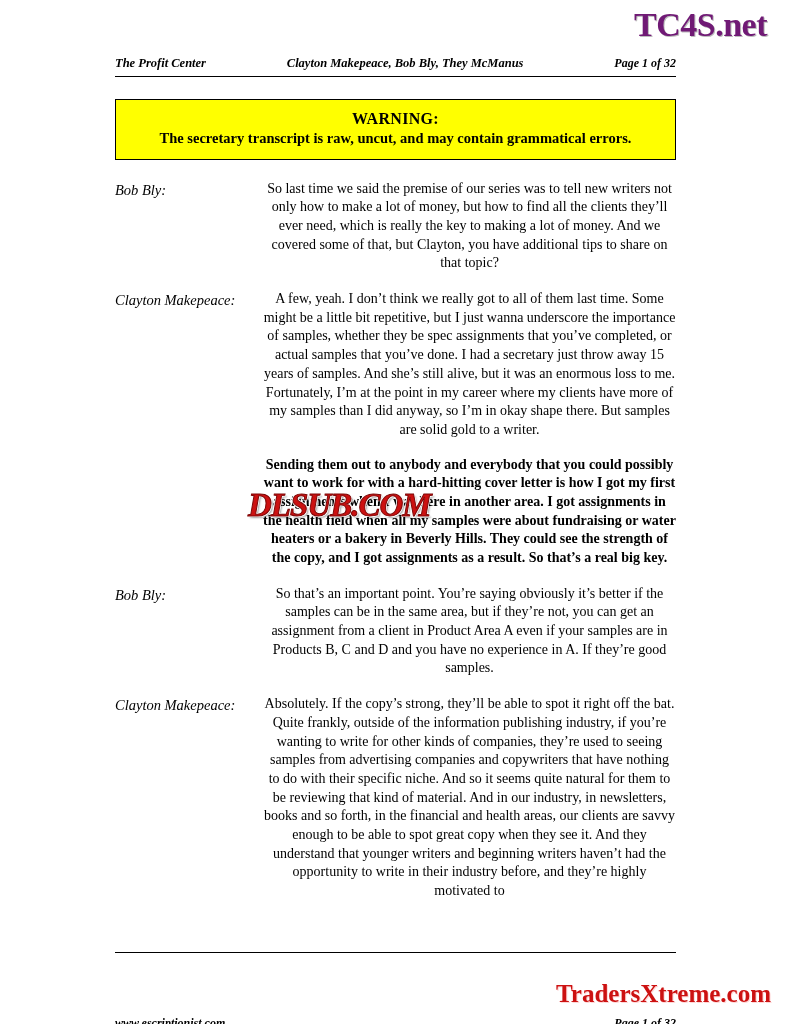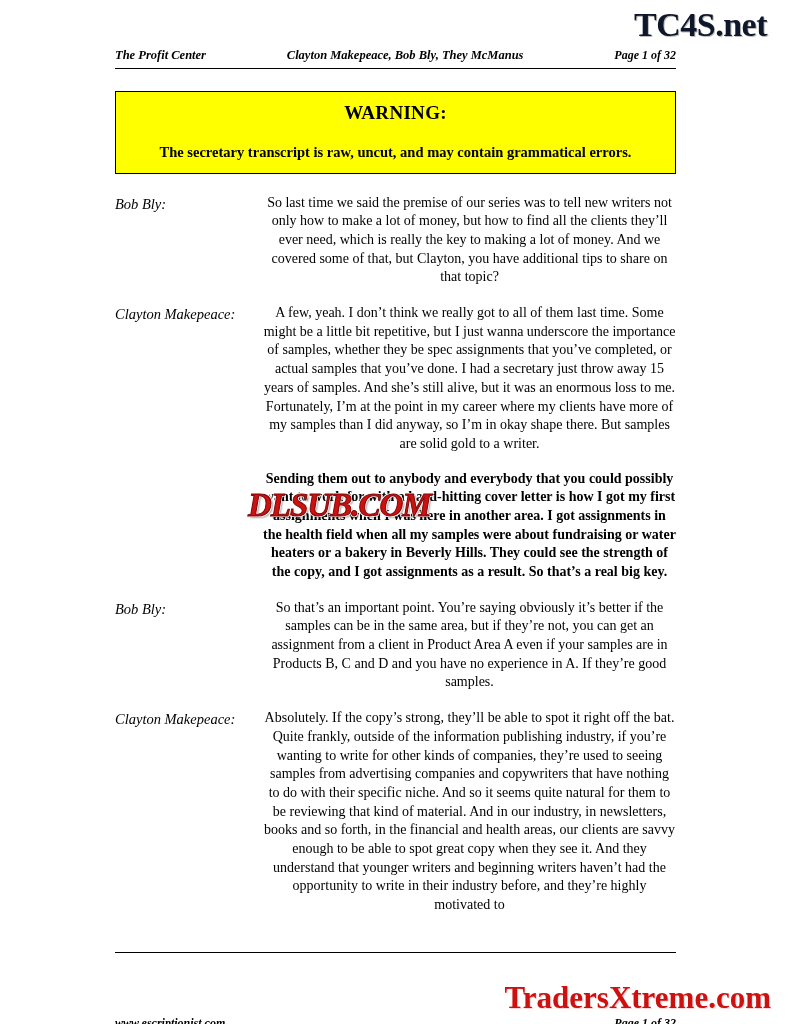--- a/index.html
+++ b/index.html
@@ -15,21 +15,21 @@
   }
 
   
   .top-watermark {
     position: absolute;
     top: 6px;
     right: 24px;
     font-family: "Liberation Serif", serif;
     font-size: 34px;
     font-weight: bold;
-    color: #0f172a;
+    color: #701a75;
     letter-spacing: -0.5px;
     text-shadow: 1px 1px 0 #bdbdbd;
   }
 
   
   .page {
     position: absolute;
     top: 0; left: 0;
     width: 791px;
     height: 1024px;
@@ -38,21 +38,21 @@
 
   
   .header {
     display: flex;
     align-items: flex-start;
     justify-content: center;
     font-style: italic;
     font-weight: bold;
     font-size: 12.5px;
     padding: 0 55px 0 55px;
-    margin-top: 4px;
+    margin-top: 12px;
   }
   .header-left { white-space: nowrap; }
   .header-center {
     flex: 1;
     text-align: center;
     line-height: 1.25;
     margin-left: -10px;
   }
   .header-right { white-space: nowrap; font-size: 12px; }
 
@@ -64,23 +64,23 @@
   
   .warning-box {
     margin: 22px 55px 0 55px;
     background: #ffff00;
     border: 1px solid #000000;
     text-align: center;
     padding: 10px 8px 12px 8px;
   }
   .warning-title {
     font-weight: bold;
-    font-size: 19px;
+    font-size: 16px;
     letter-spacing: 0.3px;
-    margin-bottom: 20px;
+    margin-bottom: 2px;
   }
   .warning-sub {
     font-weight: bold;
     font-size: 14.5px;
   }
 
   
   .transcript {
     margin: 20px 55px 0 55px;
     position: relative;
@@ -145,21 +145,21 @@
     font-style: italic;
     font-weight: bold;
     font-size: 12px;
   }
 
   .bottom-watermark {
     position: absolute;
     right: 20px;
     top: 980px;
     font-family: "Liberation Serif", serif;
-    font-size: 31px;
+    font-size: 25px;
     font-weight: bold;
     color: #cc1111;
     text-shadow: 1px 1px 0 #ffd6d6;
   }
 </style>
 </head>
 <body>
 
 <div class="top-watermark">TC4S.net</div>
 

